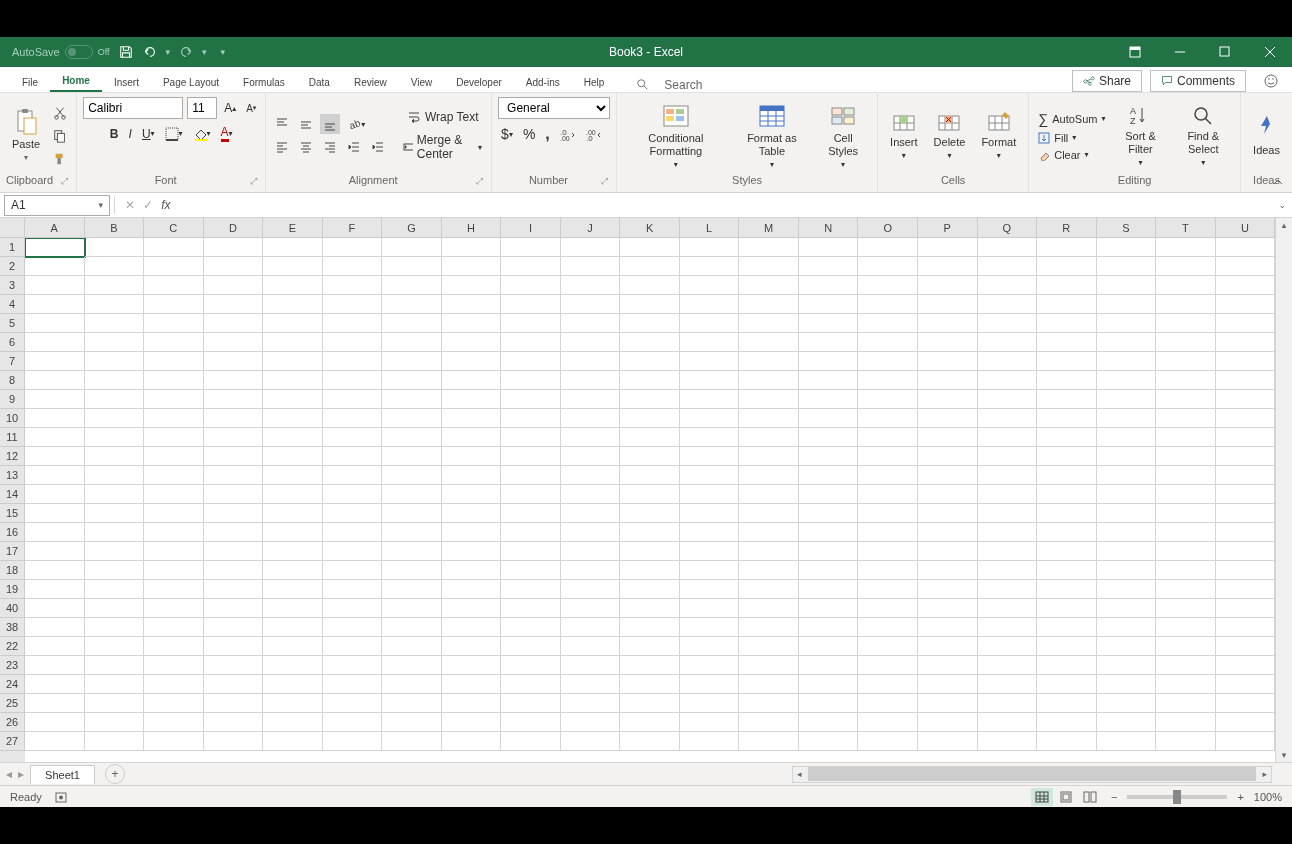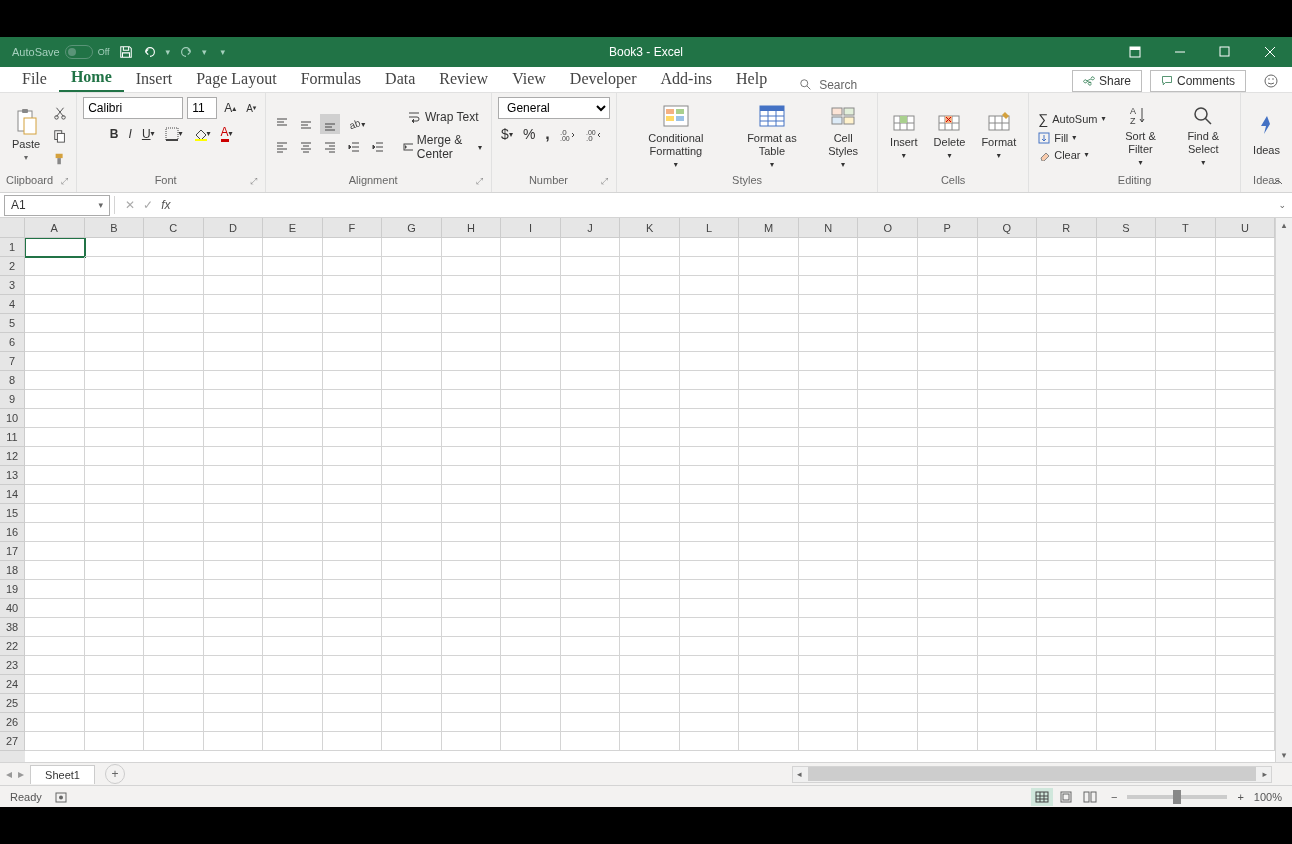--- a/index.html
+++ b/index.html
@@ -8,23 +8,23 @@
 .title-bar { background: #217346; height: 30px; display: flex; align-items: center; color: #fff; position: relative; }
 .title-left { display: flex; align-items: center; gap: 8px; padding-left: 12px; }
 .autosave { color: #a5d0bd; font-size: 11px; display: flex; align-items: center; gap: 5px; }
 .autosave-toggle { width: 28px; height: 14px; border: 1px solid #5a9478; border-radius: 7px; position: relative; }
 .autosave-toggle::after { content: ''; width: 8px; height: 8px; background: #5a9478; border-radius: 50%; position: absolute; top: 2px; left: 2px; }
 .qat-icon { width: 16px; height: 16px; cursor: pointer; display: flex; align-items: center; justify-content: center; }
 .title-center { position: absolute; left: 50%; transform: translateX(-50%); font-size: 12px; }
 .title-right { position: absolute; right: 0; display: flex; align-items: center; gap: 0; }
 .win-btn { width: 45px; height: 30px; display: flex; align-items: center; justify-content: center; cursor: pointer; }
 .ribbon-tabs { background: #fff; height: 26px; display: flex; align-items: flex-end; padding: 0 10px; border-bottom: 1px solid #e1e1e1; position: relative; }
-.tab { padding: 4px 12px; font-size: 16px; cursor: pointer; color: #444; font-family: Liberation Serif, serif; }
+.tab { padding: 4px 12px; font-size: 10px; cursor: pointer; color: #444; }
 .tab.active { color: #217346; border-bottom: 2px solid #217346; font-weight: 600; }
-.tell-me { margin-left: 20px; display: flex; align-items: flex-end; gap: 6px; color: #666; }
+.tell-me { margin-left: 20px; display: flex; align-items: flex-end; gap: 14px; color: #666; }
 .tabs-right { position: absolute; right: 10px; display: flex; align-items: center; gap: 8px; }
 .share-btn, .comments-btn { border: 1px solid #bebebe; padding: 3px 10px; font-size: 12px; display: flex; align-items: center; gap: 4px; cursor: pointer; background: #fff; }
 .ribbon { background: #f3f2f1; height: 100px; display: flex; border-bottom: 1px solid #d4d4d4; position: relative; }
 .ribbon-group { border-right: 1px solid #e1e1e1; padding: 4px 6px; display: flex; flex-direction: column; justify-content: space-between; }
 .group-label { text-align: center; font-size: 11px; color: #666; padding-bottom: 2px; }
 .group-content { flex: 1; display: flex; align-items: center; gap: 4px; }
 .big-btn { display: flex; flex-direction: column; align-items: center; justify-content: center; gap: 2px; padding: 2px 6px; cursor: pointer; font-size: 11px; text-align: center; line-height: 1.2; }
 .sm-btn { padding: 3px; cursor: pointer; display: flex; align-items: center; justify-content: center; }
 .font-row, .align-row { display: flex; align-items: center; gap: 4px; }
 .font-name { width: 100px; height: 22px; border: 1px solid #ababab; background: #fff; padding: 0 4px; font-size: 12px; }

